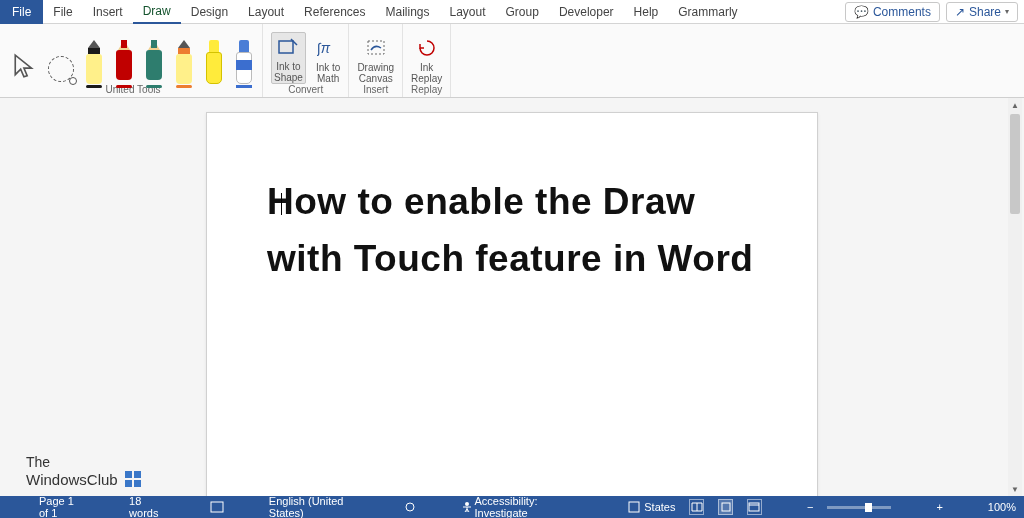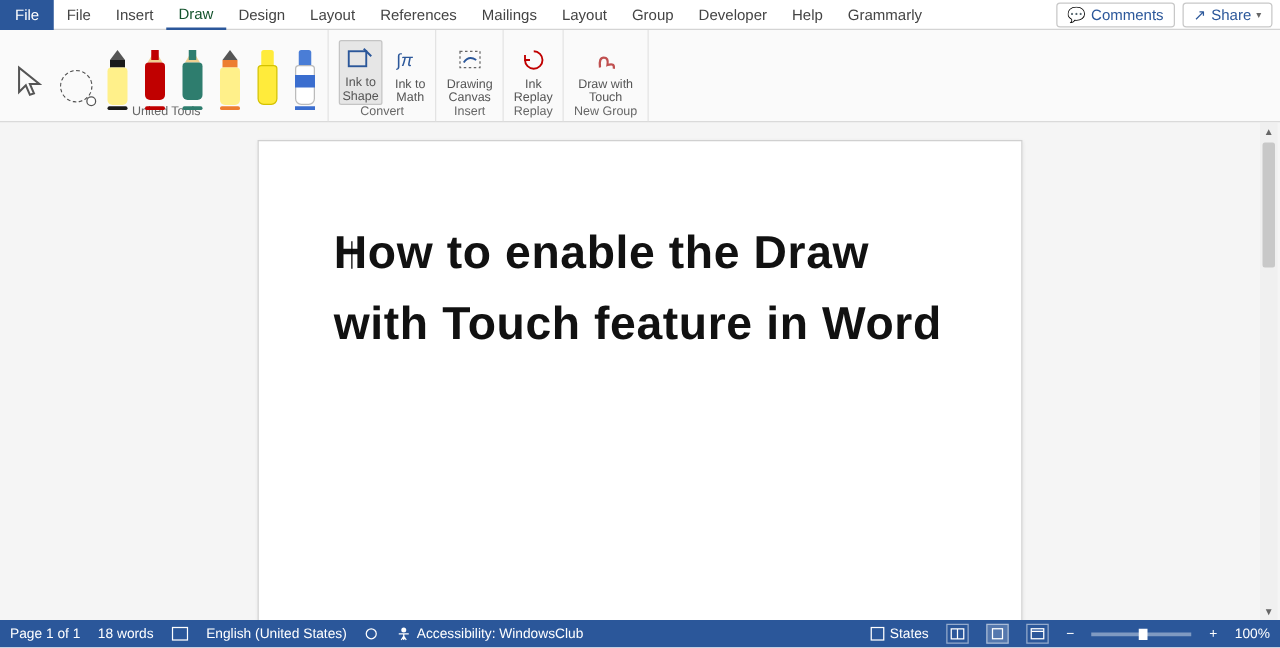--- a/index.html
+++ b/index.html
@@ -58,21 +58,21 @@
   .scroll { position:absolute; right:2px; top:0; bottom:0; width:14px; background:#f0f0f0;}
   .scroll .up, .scroll .down { position:absolute; left:0; width:14px; height:14px; display:flex; align-items:center; justify-content:center; font-size:8px; color:#666;}
   .scroll .up { top:0; } .scroll .down { bottom:0; }
   .scroll .thumb { position:absolute; left:2px; width:10px; background:#c8c8c8; top:16px; height:100px; border-radius:2px;}
 
   .logo { position:absolute; left:26px; bottom:8px; font-size:14px; color:#333;}
   .logo-row { display:flex; align-items:center; gap:6px; font-size:15px;}
 
   
   .status { height:22px; background:#2b579a; color:#fff; display:flex; align-items:center; font-size:11px; padding:0 8px; gap:14px;}
-  .status .item { display:flex; align-items:center; gap:4px; cursor:pointer;}
+  .status .item { display:flex; align-items:center; gap:4px; cursor:pointer;margin-left:31px;}
   .status .flex { flex:1; }
   .status .zoom-track { width:80px; height:3px; background:rgba(255,255,255,0.4); position:relative;}
   .status .zoom-track .knob { position:absolute; left:38px; top:-3px; width:7px; height:9px; background:#fff; }
   .status .viewbtn { width:18px; height:16px; border:1px solid rgba(255,255,255,0.5); display:flex; align-items:center; justify-content:center; font-size:9px;}
   .status .viewbtn.active { background:rgba(255,255,255,0.2);}
 </style>
 </head>
 <body>
 
 <div class="tabs">
@@ -216,45 +216,43 @@
               <path d="M4 6 L4 10 L8 10" fill="none" stroke="#c00000" stroke-width="1.5"></path>
             </svg>
         </div>
         <div class="label" style="white-space:pre-line">Ink
 Replay</div>
       </div>
     </div>
     <div class="group-label">Replay</div>
   </div>
 
-  <div class="group">
-    <div class="group-row">
-      <div class="tool">
-        <div class="small-icon">
-          <svg width="22" height="20">
-              <path d="M6 16 Q5 8 9 8 Q13 8 12 14 Q18 12 17 17" fill="none" stroke="#c05050" stroke-width="1.8"></path>
-            </svg>
-        </div>
-        <div class="label" style="white-space:pre-line">Draw with
-Touch</div>
-      </div>
-    </div>
-    <div class="group-label">New Group</div>
-  </div>
 </div>
 
 <div class="workspace">
   <div class="page">
     <div class="cursor-caret"></div>
     <div class="doc-text">How to enable the Draw with Touch feature in Word</div>
   </div>
   <div class="scroll">
     <div class="up">▲</div>
     <div class="thumb"></div>
     <div class="down">▼</div>
+  </div>
+  <div class="logo">
+    <div>The</div>
+    <div class="logo-row">
+      <span>WindowsClub</span>
+      <svg width="18" height="18">
+          <rect x="1" y="1" width="7" height="7" fill="#3a77c8"></rect>
+          <rect x="10" y="1" width="7" height="7" fill="#3a77c8"></rect>
+          <rect x="1" y="10" width="7" height="7" fill="#3a77c8"></rect>
+          <rect x="10" y="10" width="7" height="7" fill="#3a77c8"></rect>
+        </svg>
+    </div>
   </div>
 </div>
 
 <div class="status">
   <div class="item">Page 1 of 1</div>
   <div class="item">18 words</div>
   <div class="item">
     <svg width="14" height="14">
         <rect x="1" y="2" width="12" height="10" fill="none" stroke="#fff"></rect>
       </svg>
@@ -263,21 +261,21 @@
   <div class="item">
     <svg width="12" height="12">
         <circle cx="6" cy="6" r="4" fill="none" stroke="#fff"></circle>
       </svg>
   </div>
   <div class="item">
     <svg width="12" height="12">
         <circle cx="6" cy="3" r="2" fill="#fff"></circle>
         <path d="M2 6 L10 6 M6 6 L6 11 M4 11 L6 8 L8 11" stroke="#fff" fill="none"></path>
       </svg>
-    <span>Accessibility: WindowsClub</span>
+    <span>Accessibility: Investigate</span>
   </div>
   <div class="flex"></div>
   <div class="item">
     <svg width="12" height="12">
         <rect x="1" y="1" width="10" height="10" fill="none" stroke="#fff"></rect>
       </svg>
     <span>States</span>
   </div>
   <div class="viewbtn">
     <svg width="12" height="10">

